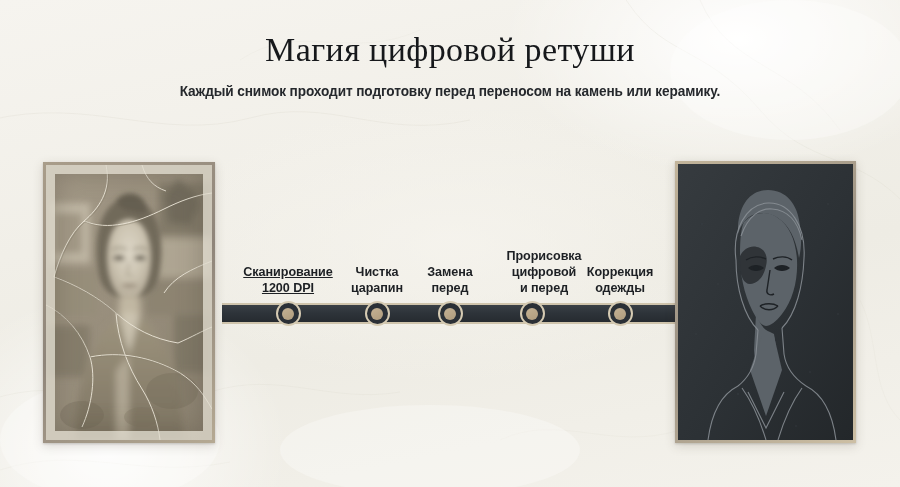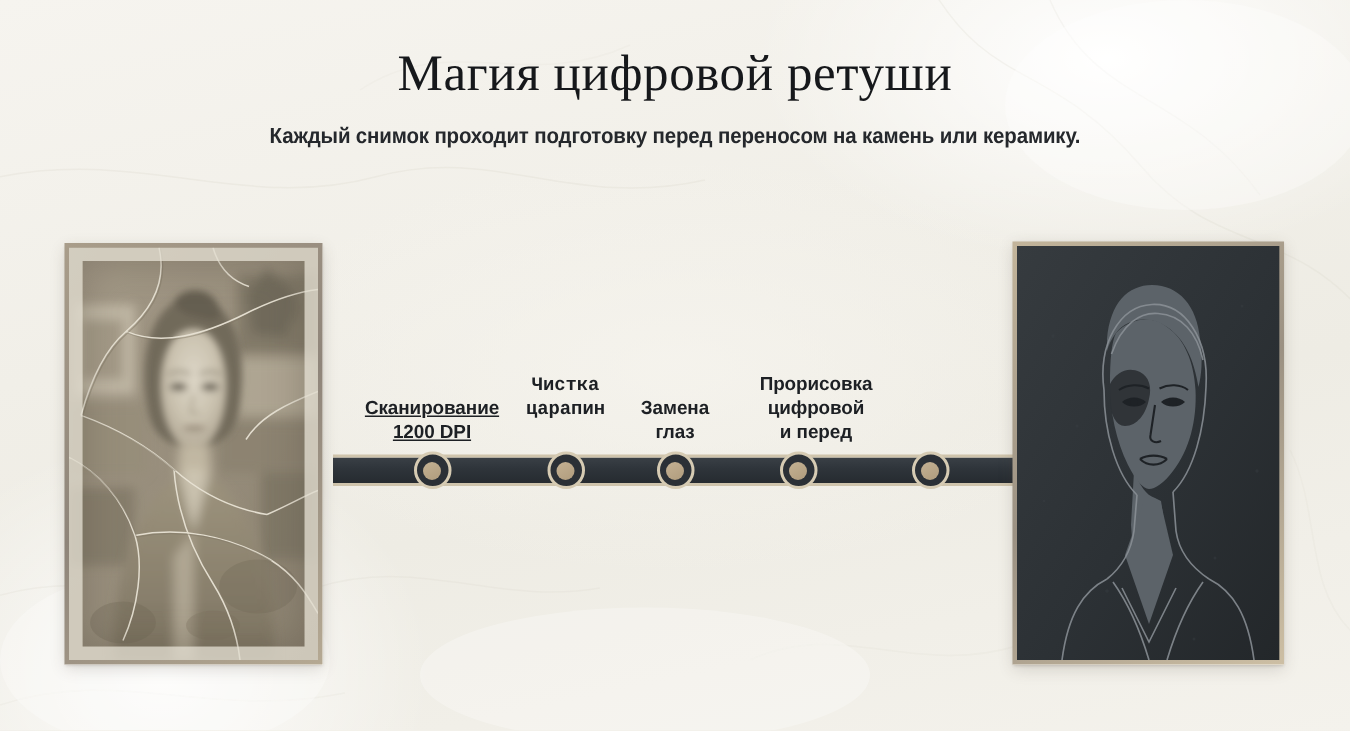--- a/index.html
+++ b/index.html
@@ -311,32 +311,36 @@
     <div class="node" style="left:155px"></div>
     <div class="node" style="left:228px"></div>
     <div class="node" style="left:310px"></div>
     <div class="node" style="left:398px"></div>
   </div>
 
   <div class="step-label" style="left:288px; bottom:190px;text-decoration:underline;">
     <span>Сканирование</span>
     <span>1200 DPI</span>
   </div>
-  <div class="step-label" style="left:377px; bottom:205px;font-family:Liberation Mono, monospace;">
+  <div class="step-label" style="left:377px; bottom:190px;">
     <span>Чистка</span>
     <span>царапин</span>
   </div>
   <div class="step-label" style="left:450px; bottom:190px;text-align:center;">
     <span>Замена</span>
-    <span>глаз</span>
+    <span>перед</span>
   </div>
   <div class="step-label" style="left:544px; bottom:190px;">
     <span>Прорисовка</span>
     <span>цифровой</span>
     <span>и перед</span>
+  </div>
+  <div class="step-label" style="left:620px; bottom:190px;">
+    <span>Коррекция</span>
+    <span>одежды</span>
   </div>
 
   <div class="frame frame-right">
     <div class="frame-inner">
       <div class="stonephoto">
         <svg width="175" height="276" viewBox="0 0 175 276" preserveAspectRatio="none" xmlns="http://www.w3.org/2000/svg">
           <defs>
             <linearGradient id="stoneg" x1="0" y1="0" x2="1" y2="1">
               <stop offset="0" stop-color="#363b3f"></stop>
               <stop offset="55%" stop-color="#2c3135"></stop>

